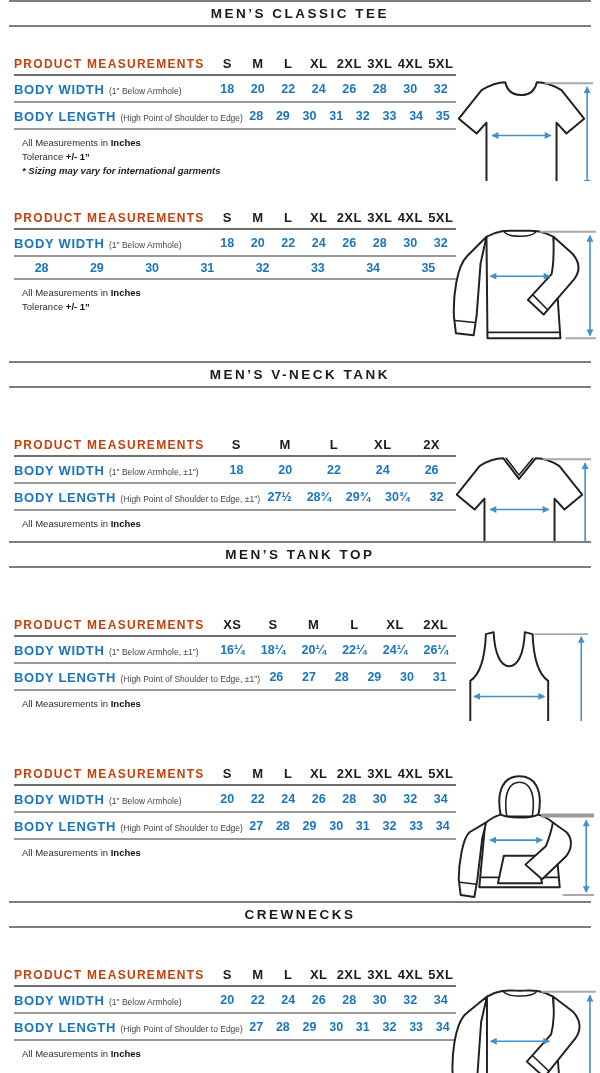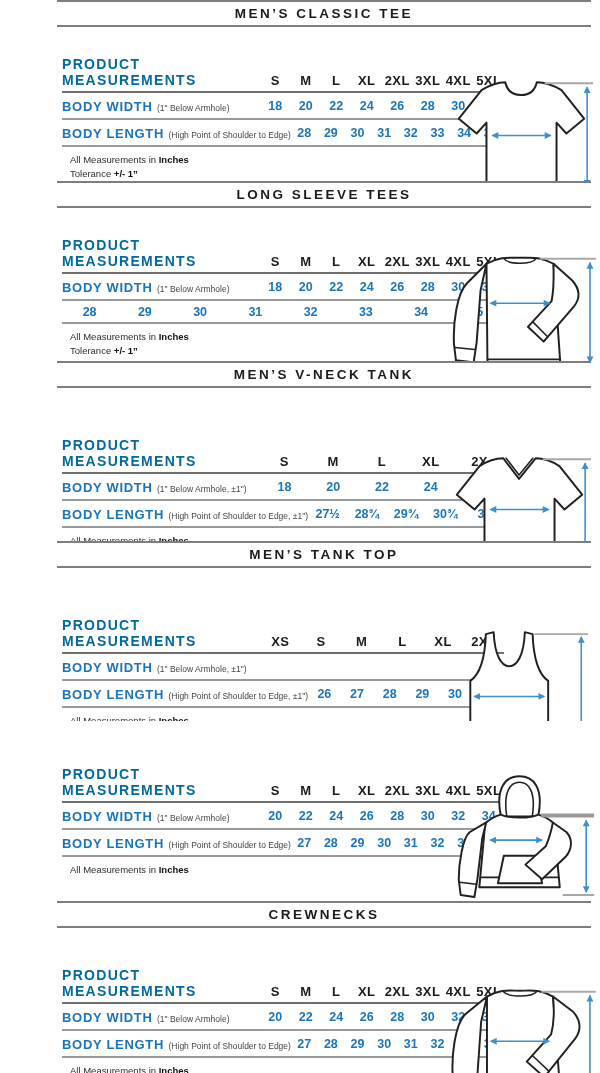--- a/index.html
+++ b/index.html
@@ -4,21 +4,21 @@
 <style>
   * { box-sizing: border-box; }
   html, body { margin: 0; padding: 0; }
   body {
     width: 600px; height: 1073px;
     background: #ffffff;
     font-family: "Liberation Sans", sans-serif;
     color: #231f20;
     overflow: hidden;
   }
-  .panel { position: relative; height: 180px; overflow: hidden; padding-left: 48px; }
+  .panel { position: relative; height: 180px; overflow: hidden; }
   .panel.s1 { height: 181px; }
   .panel.s6 { height: 196px; }
 
   .band {
     margin: 0 9px;
     border-top: 2px solid #7e7e7e;
     border-bottom: 2px solid #7e7e7e;
     height: 27px;
     display: flex; align-items: center; justify-content: center;
   }
@@ -36,22 +36,22 @@
   .mt-c { margin-top: 45px; }   
   .mt-d { margin-top: 39px; }   
 
   .thead {
     display: flex; align-items: flex-end;
     border-bottom: 2.5px solid #6f6f6f;
     padding-bottom: 3px;
   }
   .th-label {
     flex: 0 0 198px;
-    font-size: 14px; font-weight: bold; letter-spacing: 1.3px;
-    color: #0369a1;
+    font-size: 12px; font-weight: bold; letter-spacing: 1.3px;
+    color: #c2410c;
   }
   .th-cells, .td-cells { flex: 1; display: flex; }
   .th-cells > span {
     flex: 1; text-align: center;
     font-size: 13px; font-weight: bold; letter-spacing: .4px;
     color: #1b1b1b;
   }
   .trow {
     display: flex; align-items: center;
     border-bottom: 2px solid #999999;
@@ -161,23 +161,20 @@
         <line class="ext" x1="98" y1="15" x2="147" y2="15"></line>
         <line class="ext" x1="114" y1="123" x2="147" y2="123"></line>
         <line class="arrow" x1="45" y1="68" x2="104" y2="68" marker-start="url(#arw)" marker-end="url(#arw)"></line>
         <line class="arrow" x1="141" y1="19" x2="141" y2="119" marker-start="url(#arw)" marker-end="url(#arw)"></line>
       </svg>
     </div>
   </div>
 </section>
 
 <section class="panel s2">
-  <header class="band">
-    <h2 class="band-title">LONG SLEEVE TEES</h2>
-  </header>
   <div class="content">
     <div class="size-table mt-a">
       <div class="thead">
         <span class="th-label">PRODUCT MEASUREMENTS</span>
         <span class="th-cells">
             <span>S</span>
             <span>M</span>
             <span>L</span>
             <span>XL</span>
             <span>2XL</span>
@@ -313,20 +310,28 @@
             <span>L</span>
             <span>XL</span>
             <span>2XL</span>
           </span>
       </div>
       <div class="trow">
         <span class="row-label-wrap">
           <span class="row-label">BODY WIDTH</span>
           <span class="row-detail">(1" Below Armhole, ±1")</span>
         </span>
+        <span class="td-cells">
+            <span>16¼</span>
+            <span>18¼</span>
+            <span>20¼</span>
+            <span>22¼</span>
+            <span>24¼</span>
+            <span>26¼</span>
+          </span>
       </div>
       <div class="trow">
         <span class="row-label-wrap">
           <span class="row-label">BODY LENGTH</span>
           <span class="row-detail">(High Point of Shoulder to Edge, ±1")</span>
         </span>
         <span class="td-cells">
             <span>26</span>
             <span>27</span>
             <span>28</span>

